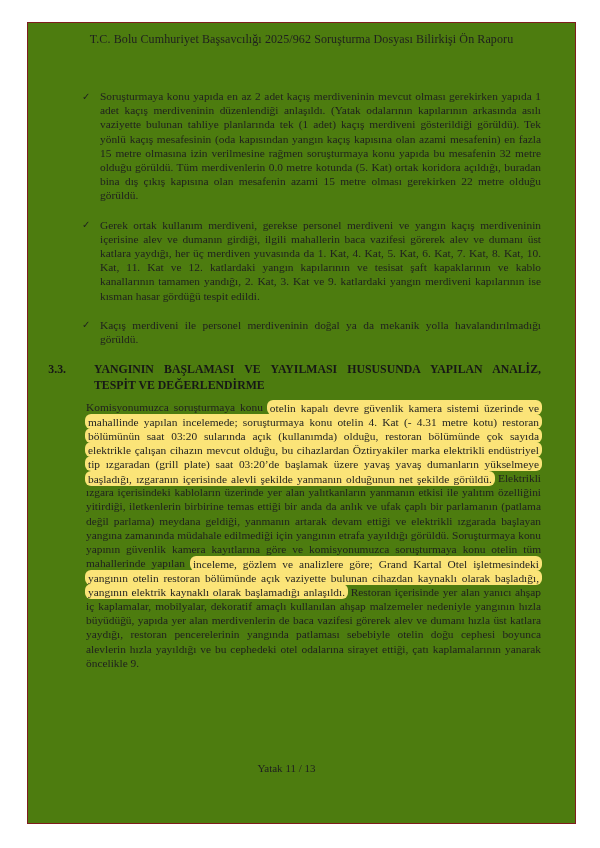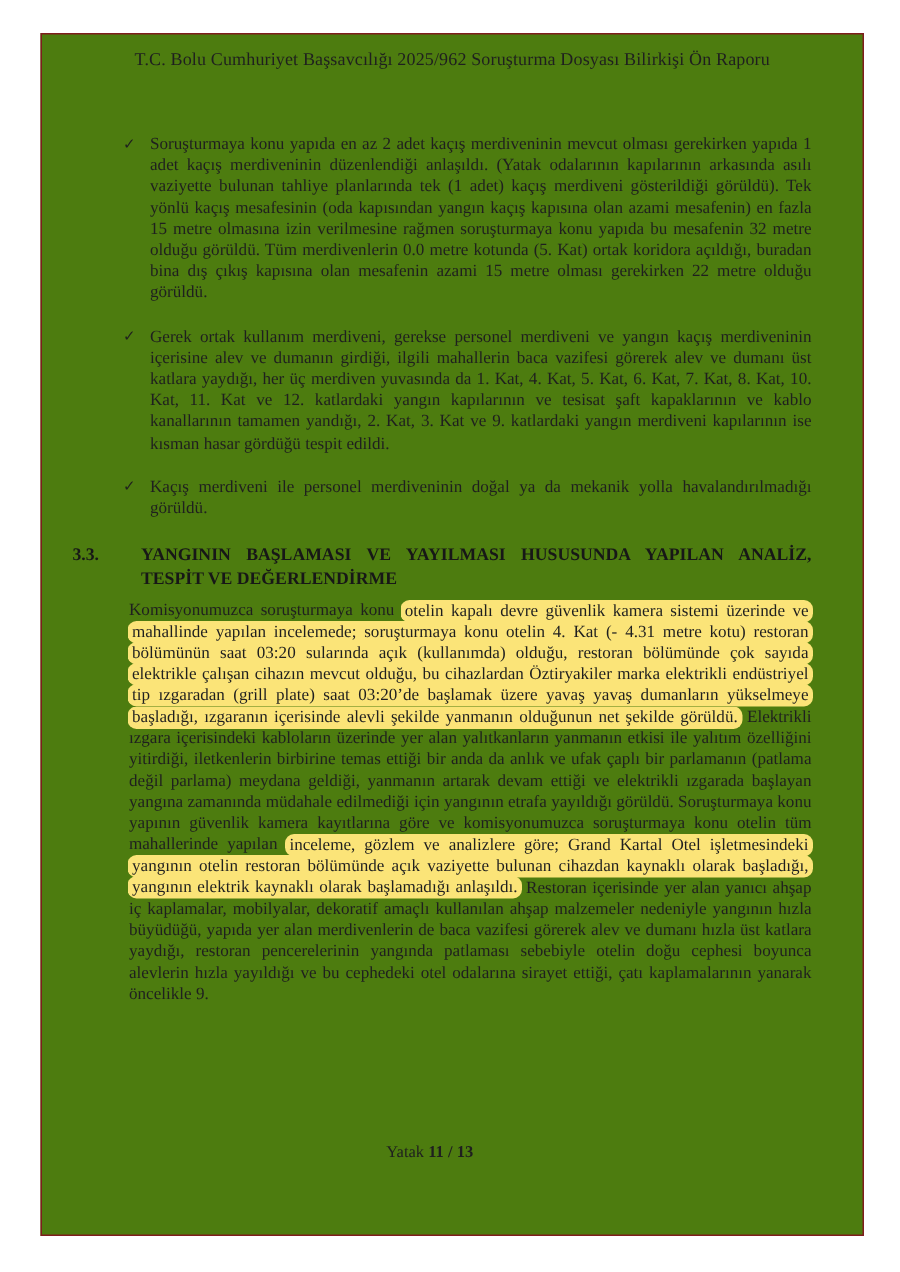--- a/index.html
+++ b/index.html
@@ -88,21 +88,21 @@
   .page-footer {
     position: absolute;
     left: 0;
     right: 30px;
     top: 739px;
     text-align: center;
     font-size: 11px;
     color: #1f1f1f;
   }
   .page-footer .bold {
-    font-weight: bold;
+    font-weight: normal;
   }
 </style>
 </head>
 <body>
 
 <div class="page">
 
   <div class="doc-header">T.C. Bolu Cumhuriyet Başsavcılığı 2025/962 Soruşturma Dosyası Bilirkişi Ön Raporu</div>
 
   <div class="content">

